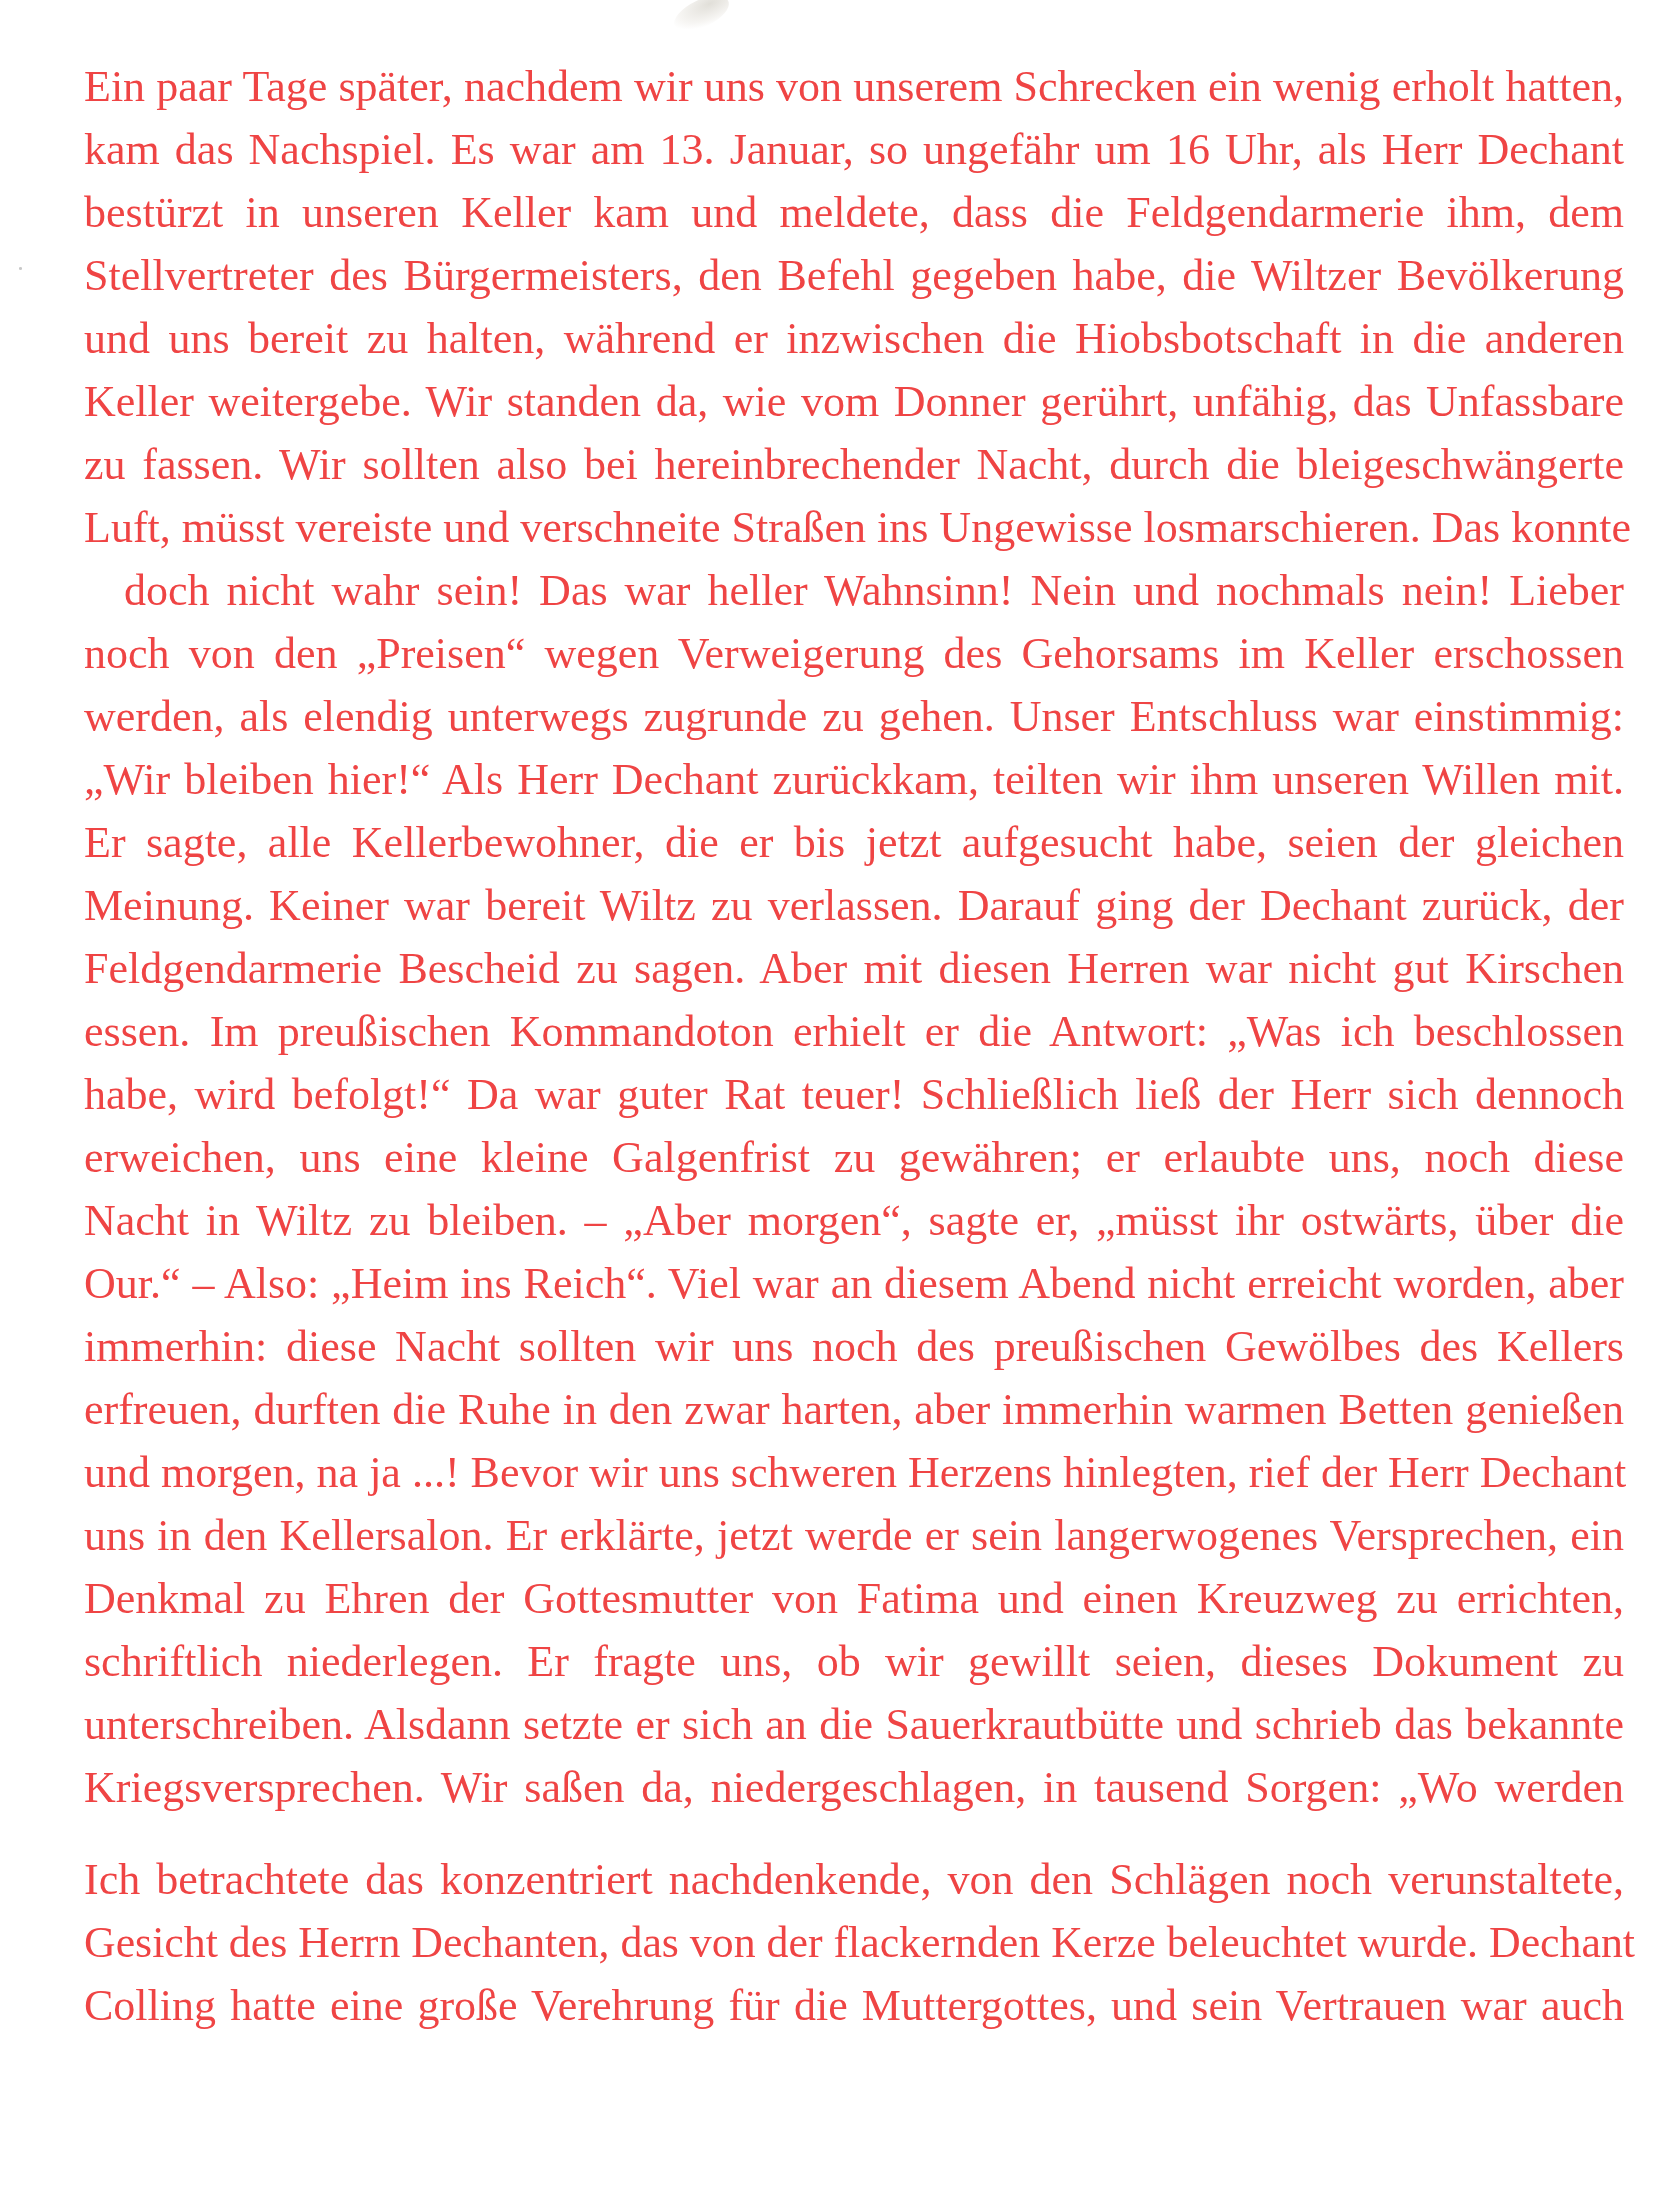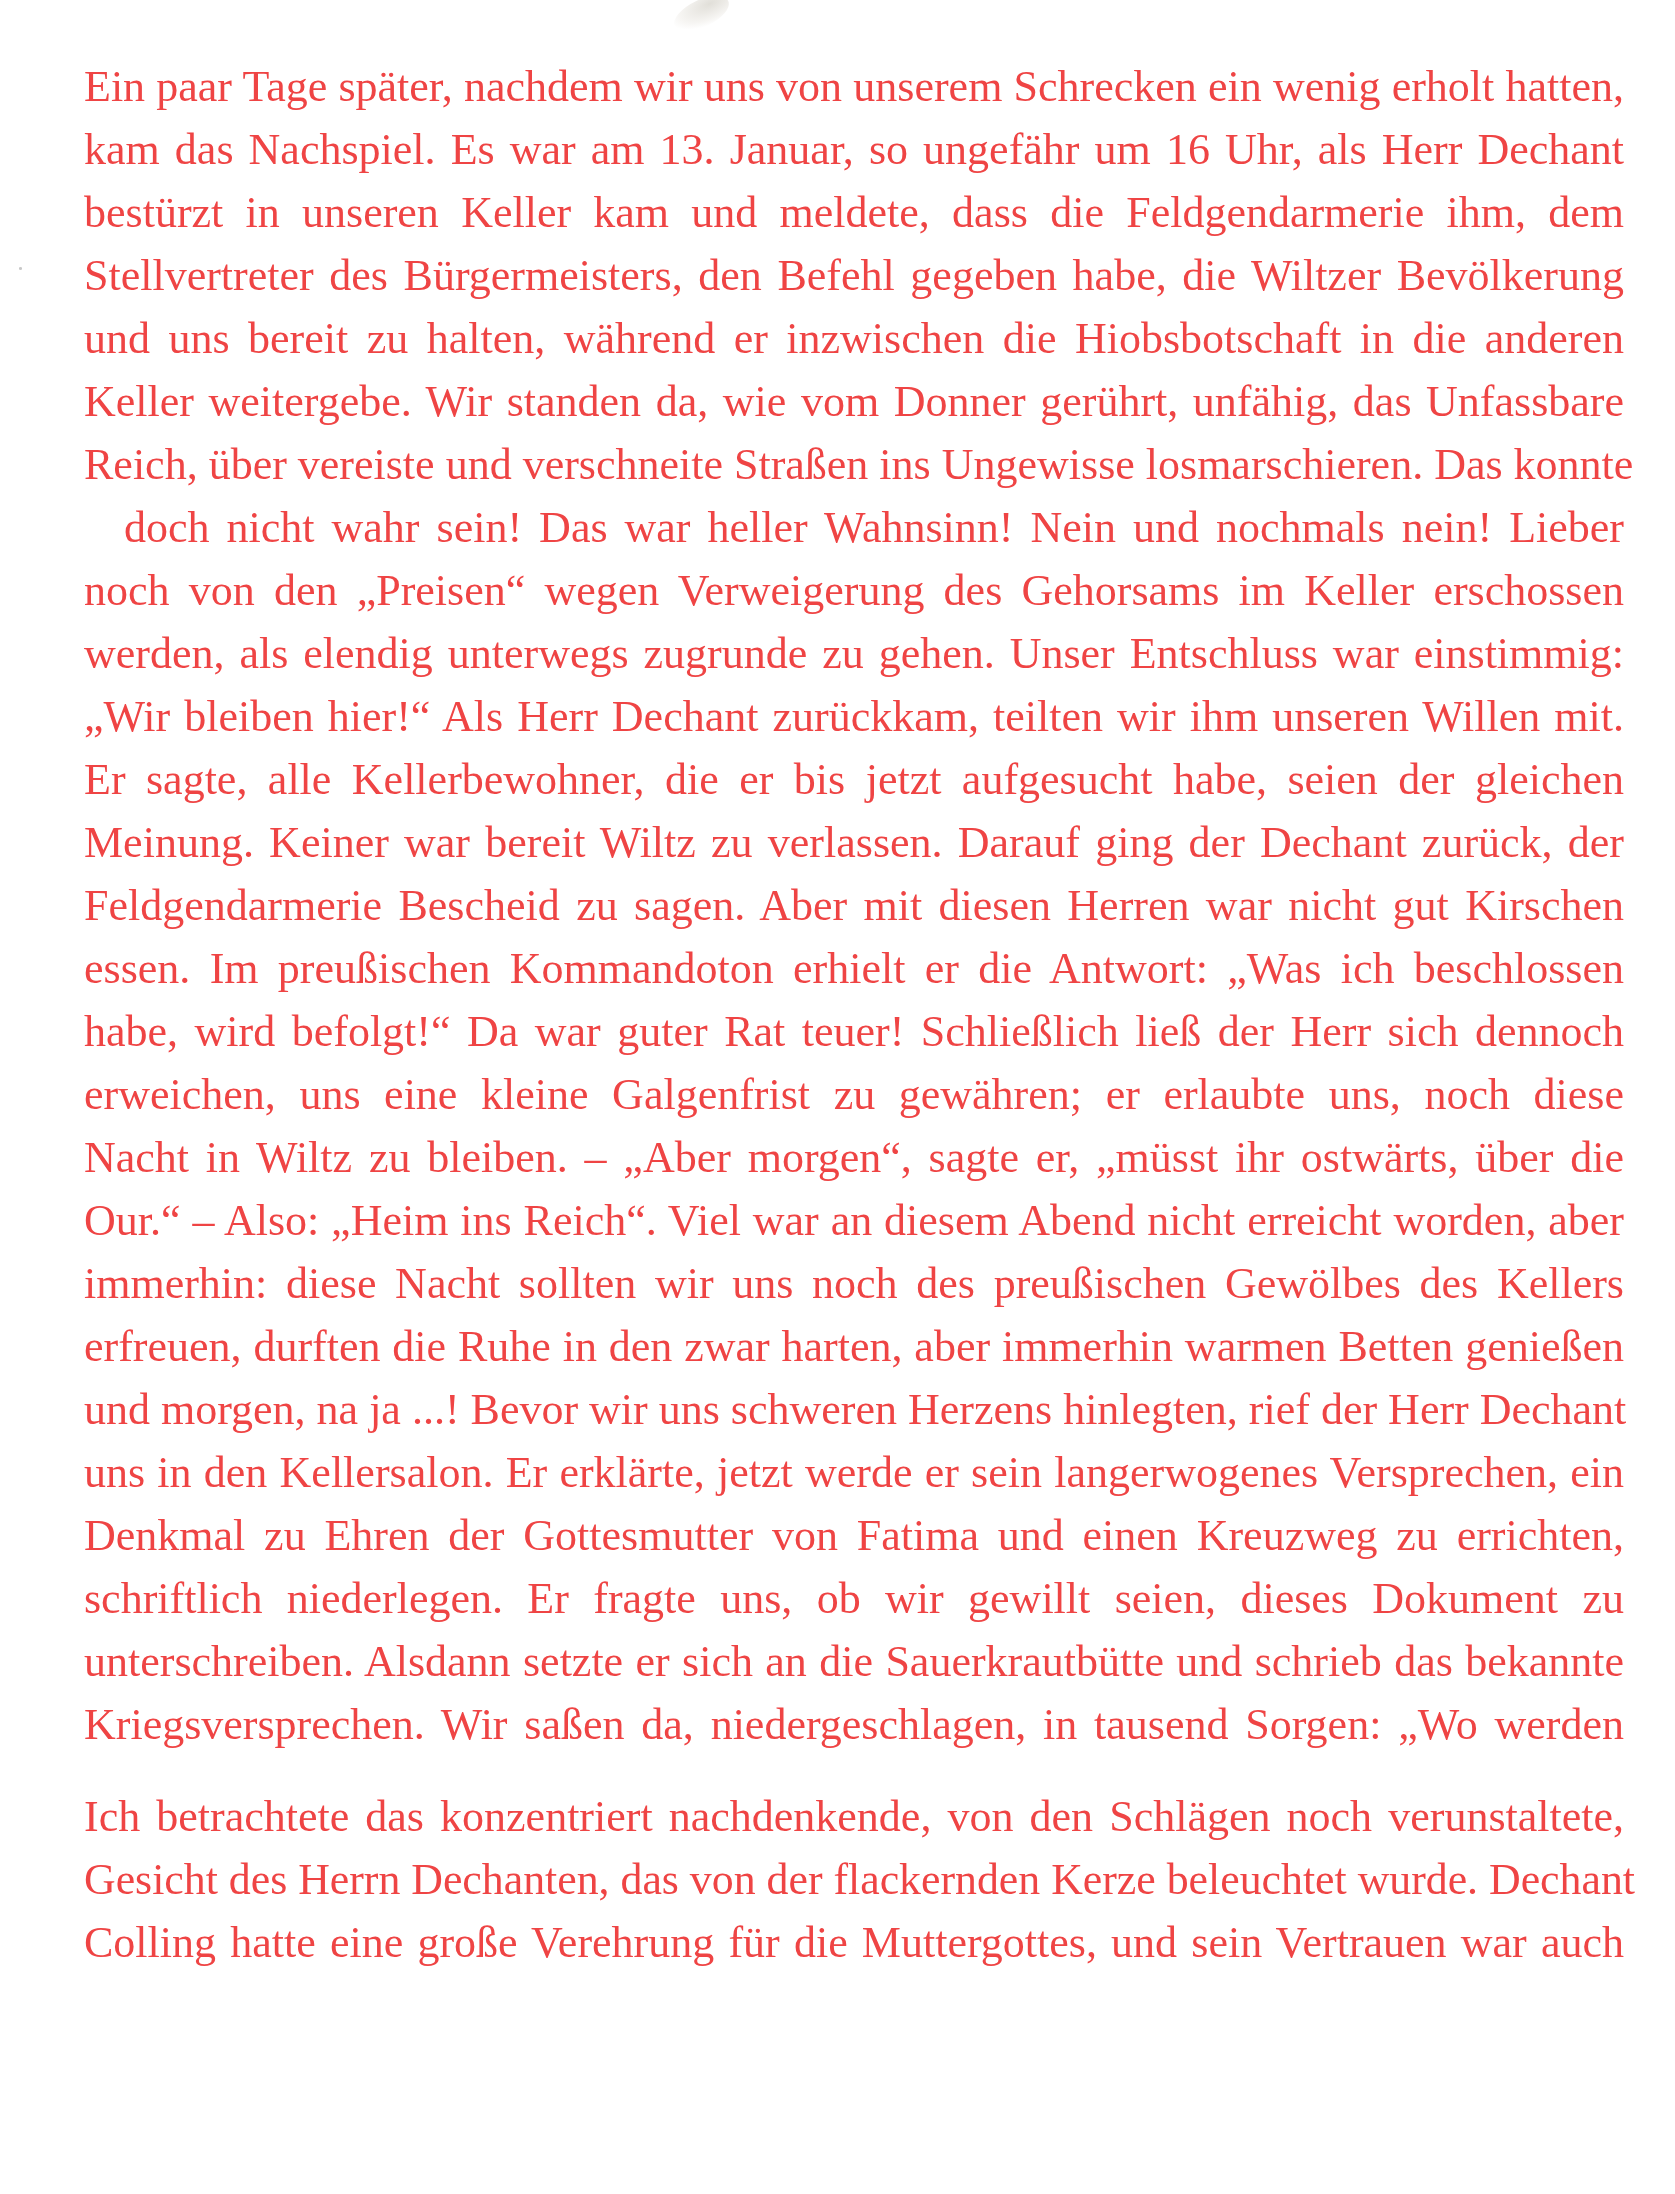--- a/index.html
+++ b/index.html
@@ -64,21 +64,22 @@
 <div class="speck"></div>
 
 <div class="page">
   <div class="para">
     <span class="line"><span style="white-space: nowrap; word-spacing: 0px;">Ein paar Tage später, nachdem wir uns von unserem Schrecken ein wenig erholt hatten,</span></span>
     <span class="line"><span style="white-space: nowrap; word-spacing: 0px;">kam das Nachspiel. Es war am 13. Januar, so ungefähr um 16 Uhr, als Herr Dechant</span></span>
     <span class="line"><span style="white-space: nowrap; word-spacing: 0px;">bestürzt in unseren Keller kam und meldete, dass die Feldgendarmerie ihm, dem</span></span>
     <span class="line"><span style="white-space: nowrap; word-spacing: 0px;">Stellvertreter des Bürgermeisters, den Befehl gegeben habe, die Wiltzer Bevölkerung</span></span>
     <span class="line"><span style="white-space: nowrap; word-spacing: 0px;">und uns bereit zu halten, während er inzwischen die Hiobsbotschaft in die anderen</span></span>
     <span class="line"><span style="white-space: nowrap; word-spacing: 0px;">Keller weitergebe. Wir standen da, wie vom Donner gerührt, unfähig, das Unfassbare</span></span>
-    <span class="line"><span style="white-space: nowrap; word-spacing: 0px;">Reich, über vereiste und verschneite Straßen ins Ungewisse losmarschieren. Das konnte</span></span>
+    <span class="line"><span style="white-space: nowrap; word-spacing: 0px;">zu fassen. Wir sollten also bei hereinbrechender Nacht, durch die bleigeschwängerte</span></span>
+    <span class="line"><span style="white-space: nowrap; word-spacing: 0px;">Luft, müsst vereiste und verschneite Straßen ins Ungewisse losmarschieren. Das konnte</span></span>
     <span class="line"><span style="white-space: nowrap; word-spacing: 0px; margin-left: 40px;">doch nicht wahr sein! Das war heller Wahnsinn! Nein und nochmals nein! Lieber</span></span>
     <span class="line"><span style="white-space: nowrap; word-spacing: 0px;">noch von den „Preisen“ wegen Verweigerung des Gehorsams im Keller erschossen</span></span>
     <span class="line"><span style="white-space: nowrap; word-spacing: 0px;">werden, als elendig unterwegs zugrunde zu gehen. Unser Entschluss war einstimmig:</span></span>
     <span class="line"><span style="white-space: nowrap; word-spacing: 0px;">„Wir bleiben hier!“ Als Herr Dechant zurückkam, teilten wir ihm unseren Willen mit.</span></span>
     <span class="line"><span style="white-space: nowrap; word-spacing: 0px;">Er sagte, alle Kellerbewohner, die er bis jetzt aufgesucht habe, seien der gleichen</span></span>
     <span class="line"><span style="white-space: nowrap; word-spacing: 0px;">Meinung. Keiner war bereit Wiltz zu verlassen. Darauf ging der Dechant zurück, der</span></span>
     <span class="line"><span style="white-space: nowrap; word-spacing: 0px;">Feldgendarmerie Bescheid zu sagen. Aber mit diesen Herren war nicht gut Kirschen</span></span>
     <span class="line"><span style="white-space: nowrap; word-spacing: 0px;">essen. Im preußischen Kommandoton erhielt er die Antwort: „Was ich beschlossen</span></span>
     <span class="line"><span style="white-space: nowrap; word-spacing: 0px;">habe, wird befolgt!“ Da war guter Rat teuer! Schließlich ließ der Herr sich dennoch</span></span>
     <span class="line"><span style="white-space: nowrap; word-spacing: 0px;">erweichen, uns eine kleine Galgenfrist zu gewähren; er erlaubte uns, noch diese</span></span>

